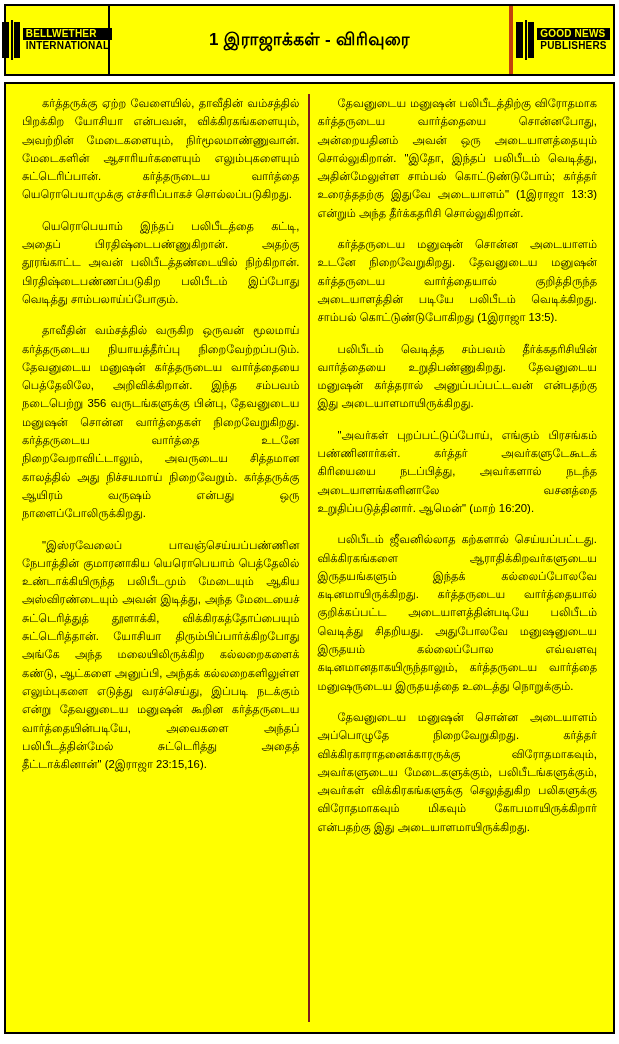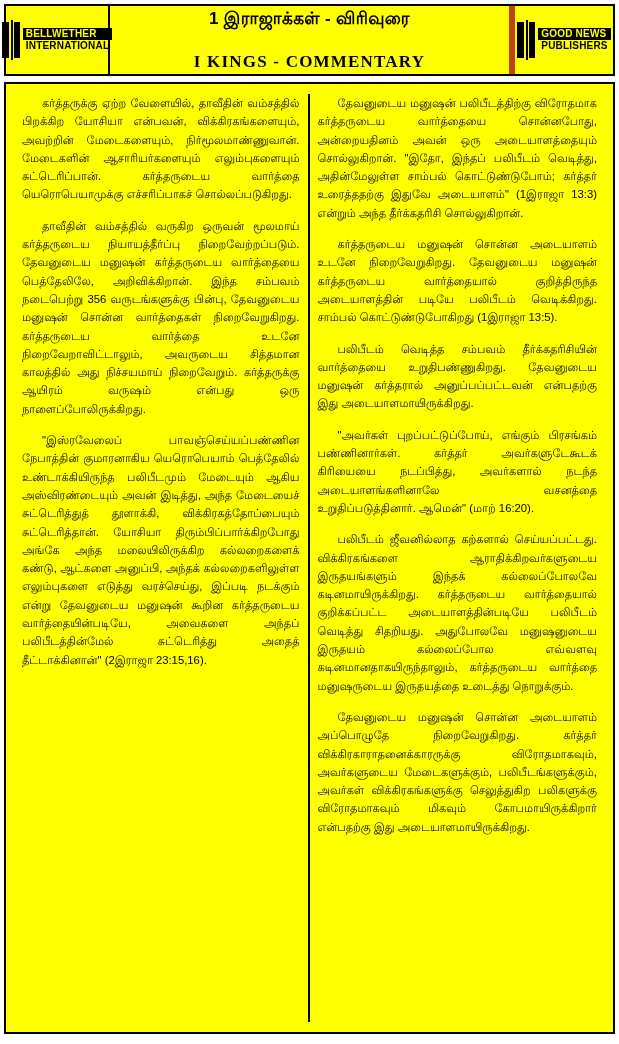--- a/index.html
+++ b/index.html
@@ -35,21 +35,21 @@
     border-right: 2px solid #000000;
     box-sizing: border-box;
     background: #ffff00;
     display: flex;
     align-items: center;
     justify-content: center;
     padding: 2px;
   }
   .logo-box.right {
     border-right: none;
-    border-left: 6px solid #c2410c;
+    border-left: 4px solid #c2410c;
   }
   .logo-inner {
     display: flex;
     align-items: center;
     gap: 3px;
   }
   .logo-mark {
     width: 18px;
     height: 40px;
     position: relative;
@@ -121,21 +121,21 @@
     display: flex;
     padding: 10px 8px;
   }
   .column {
     flex: 1 1 50%;
     box-sizing: border-box;
     padding: 0 8px;
     overflow: hidden;
   }
   .column.left {
-    border-right: 2px solid #000000;
+    border-right: 2px solid #7f1d1d;
   }
   .para {
     font-size: 11.3px;
     line-height: 1.62;
     color: #000000;
     text-align: justify;
     text-justify: inter-word;
     margin: 0 0 13px 0;
     text-indent: 20px;
   }
@@ -159,21 +159,20 @@
         </span>
         <span class="logo-text">
           <span class="logo-line1">BELLWETHER</span>
           <span class="logo-line2">INTERNATIONAL</span>
         </span>
       </div>
     </div>
 
     <div class="header-titles">
       <div class="title-ta">1 இராஜாக்கள்  -  விரிவுரை</div>
-      <div class="title-en">I KINGS - COMMENTARY</div>
     </div>
 
     <div class="logo-box right">
       <div class="logo-inner">
         <span class="logo-mark">
           <span class="bar" style="left:0;top:2px;width:7px;height:36px;"></span>
           <span class="bar" style="left:9px;top:0px;width:2px;height:40px;"></span>
           <span class="bar" style="left:12px;top:2px;width:6px;height:36px;"></span>
         </span>
         <span class="logo-text">
@@ -182,20 +181,21 @@
         </span>
       </div>
     </div>
 
   </div>
 
   <div class="body-area">
 
     <div class="column left">
       <p class="para">கர்த்தருக்கு ஏற்ற வேளையில், தாவீதின் வம்சத்தில் பிறக்கிற யோசியா என்பவன், விக்கிரகங்களையும், அவற்றின் மேடைகளையும், நிர்மூலமாண்ணுவான். மேடைகளின் ஆசாரியர்களையும் எலும்புகளையும் சுட்டெரிப்பான். கர்த்தருடைய வார்த்தை யெரொபெயாமுக்கு எச்சரிப்பாகச் சொல்லப்படுகிறது.</p>
+      <p class="para">யெரொபெயாம் இந்தப் பலிபீடத்தை கட்டி, அதைப் பிரதிஷ்டைபண்ணுகிறான். அதற்கு தூரங்காட்ட அவன் பலிபீடத்தண்டையில் நிற்கிறான். பிரதிஷ்டைபண்ணப்படுகிற பலிபீடம் இப்போது வெடித்து சாம்பலாய்ப்போகும்.</p>
       <p class="para">தாவீதின் வம்சத்தில் வருகிற ஒருவன் மூலமாய் கர்த்தருடைய நியாயத்தீர்ப்பு நிறைவேற்றப்படும். தேவனுடைய மனுஷன் கர்த்தருடைய வார்த்தையை பெத்தேலிலே, அறிவிக்கிறான். இந்த சம்பவம் நடைபெற்று 356 வருடங்களுக்கு பின்பு, தேவனுடைய மனுஷன் சொன்ன வார்த்தைகள் நிறைவேறுகிறது. கர்த்தருடைய வார்த்தை உடனே நிறைவேறாவிட்டாலும், அவருடைய சித்தமான காலத்தில் அது நிச்சயமாய் நிறைவேறும். கர்த்தருக்கு ஆயிரம் வருஷம் என்பது ஒரு நாளைப்போலிருக்கிறது.</p>
       <p class="para">"இஸ்ரவேலைப் பாவஞ்செய்யப்பண்ணின நேபாத்தின் குமாரனாகிய யெரொபெயாம் பெத்தேலில் உண்டாக்கியிருந்த பலிபீடமும் மேடையும் ஆகிய அஸ்விரண்டையும் அவன் இடித்து, அந்த மேடையைச் சுட்டெரித்துத் தூளாக்கி, விக்கிரகத்தோப்பையும் சுட்டெரித்தான். யோசியா திரும்பிப்பார்க்கிறபோது அங்கே அந்த மலையிலிருக்கிற கல்லறைகளைக் கண்டு, ஆட்களை அனுப்பி, அந்தக் கல்லறைகளிலுள்ள எலும்புகளை எடுத்து வரச்செய்து, இப்படி நடக்கும் என்று தேவனுடைய மனுஷன் கூறின கர்த்தருடைய வார்த்தையின்படியே, அவைகளை அந்தப் பலிபீடத்தின்மேல் சுட்டெரித்து அதைத் தீட்டாக்கினான்" (2இராஜா 23:15,16).</p>
     </div>
 
     <div class="column right">
       <p class="para">தேவனுடைய மனுஷன் பலிபீடத்திற்கு விரோதமாக கர்த்தருடைய வார்த்தையை சொன்னபோது, அன்றையதினம் அவன் ஒரு அடையாளத்தையும் சொல்லுகிறான். "இதோ, இந்தப் பலிபீடம் வெடித்து, அதின்மேலுள்ள சாம்பல் கொட்டுண்டுபோம்; கர்த்தர் உரைத்ததற்கு இதுவே அடையாளம்" (1இராஜா 13:3) என்றும் அந்த தீர்க்கதரிசி சொல்லுகிறான்.</p>
       <p class="para">கர்த்தருடைய மனுஷன் சொன்ன அடையாளம் உடனே நிறைவேறுகிறது. தேவனுடைய மனுஷன் கர்த்தருடைய வார்த்தையால் குறித்திருந்த அடையாளத்தின் படியே பலிபீடம் வெடிக்கிறது. சாம்பல் கொட்டுண்டுபோகிறது (1இராஜா 13:5).</p>
       <p class="para">பலிபீடம் வெடித்த சம்பவம் தீர்க்கதரிசியின் வார்த்தையை உறுதிபண்ணுகிறது. தேவனுடைய மனுஷன் கர்த்தரால் அனுப்பப்பட்டவன் என்பதற்கு இது அடையாளமாயிருக்கிறது.</p>
       <p class="para">"அவர்கள் புறப்பட்டுப்போய், எங்கும் பிரசங்கம் பண்ணினார்கள். கர்த்தர் அவர்களுடேகூடக் கிரியையை நடப்பித்து, அவர்களால் நடந்த அடையாளங்களினாலே வசனத்தை உறுதிப்படுத்தினார். ஆமென்" (மாற் 16:20).</p>
       <p class="para">பலிபீடம் ஜீவனில்லாத கற்களால் செய்யப்பட்டது. விக்கிரகங்களை ஆராதிக்கிறவர்களுடைய இருதயங்களும் இந்தக் கல்லைப்போலவே கடினமாயிருக்கிறது. கர்த்தருடைய வார்த்தையால் குறிக்கப்பட்ட அடையாளத்தின்படியே பலிபீடம் வெடித்து சிதறியது. அதுபோலவே மனுஷனுடைய இருதயம் கல்லைப்போல எவ்வளவு கடினமானதாகயிருந்தாலும், கர்த்தருடைய வார்த்தை மனுஷருடைய இருதயத்தை உடைத்து நொறுக்கும்.</p>

